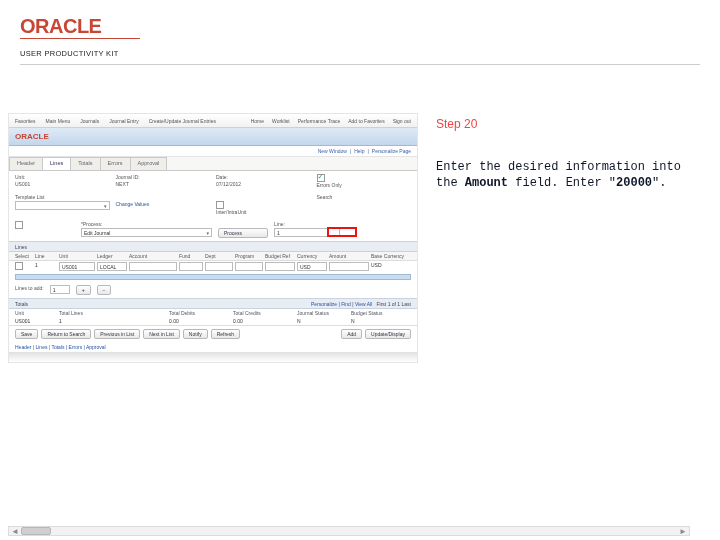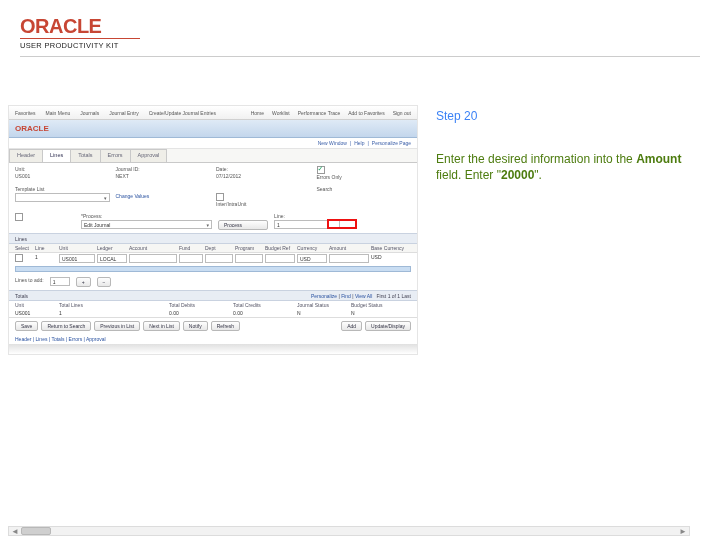--- a/index.html
+++ b/index.html
@@ -25,21 +25,21 @@
     font-size: 20px;
     letter-spacing: -0.5px;
     line-height: 1;
   }
   .logo-sub {
     font-size: 7.5px;
     letter-spacing: 0.3px;
     color: #222;
     border-top: 1px solid #c74634;
     margin-top: 2px;
-    padding-top: 2px;
+    padding-top: 10px;
     width: 120px;
   }
   .page-title {
     flex: 1;
     text-align: left;
     padding-left: 230px;
     font-size: 13px;
     color: #222;
     padding-top: 6px;
   }
@@ -55,27 +55,28 @@
     border: 1px solid #e5e5e5;
     background: #fff;
     position: relative;
   }
   .instruction-panel {
     flex: 1;
     padding: 4px 18px;
   }
   .step-label {
     font-size: 12px;
-    color: #3b82f6;
+    color: #ef4444;
     margin-bottom: 28px;
   }
   .instruction-text {
     font-size: 12px;
-    color: #4d7c0f;
+    color: #0f172a;
     line-height: 1.35;
+    font-family: Liberation Mono, monospace;
   }
   .bold { font-weight: bold; }
 
   
   .app-top {
     height: 14px;
     background: linear-gradient(#fff,#f1f1f1);
     border-bottom: 1px solid #d0d0d0;
     display: flex;
     align-items: center;

